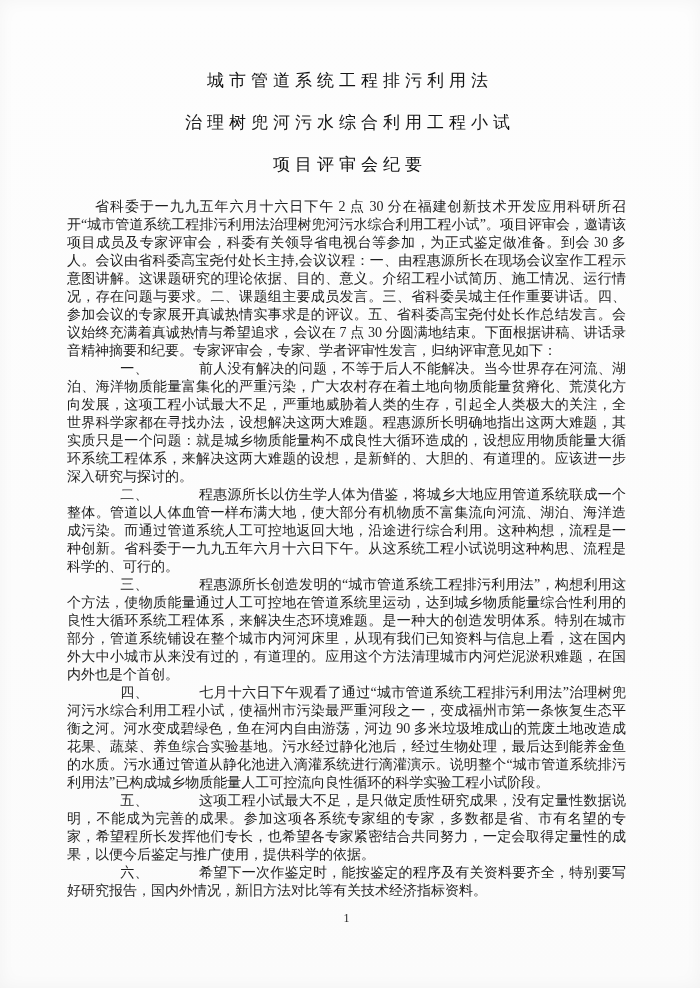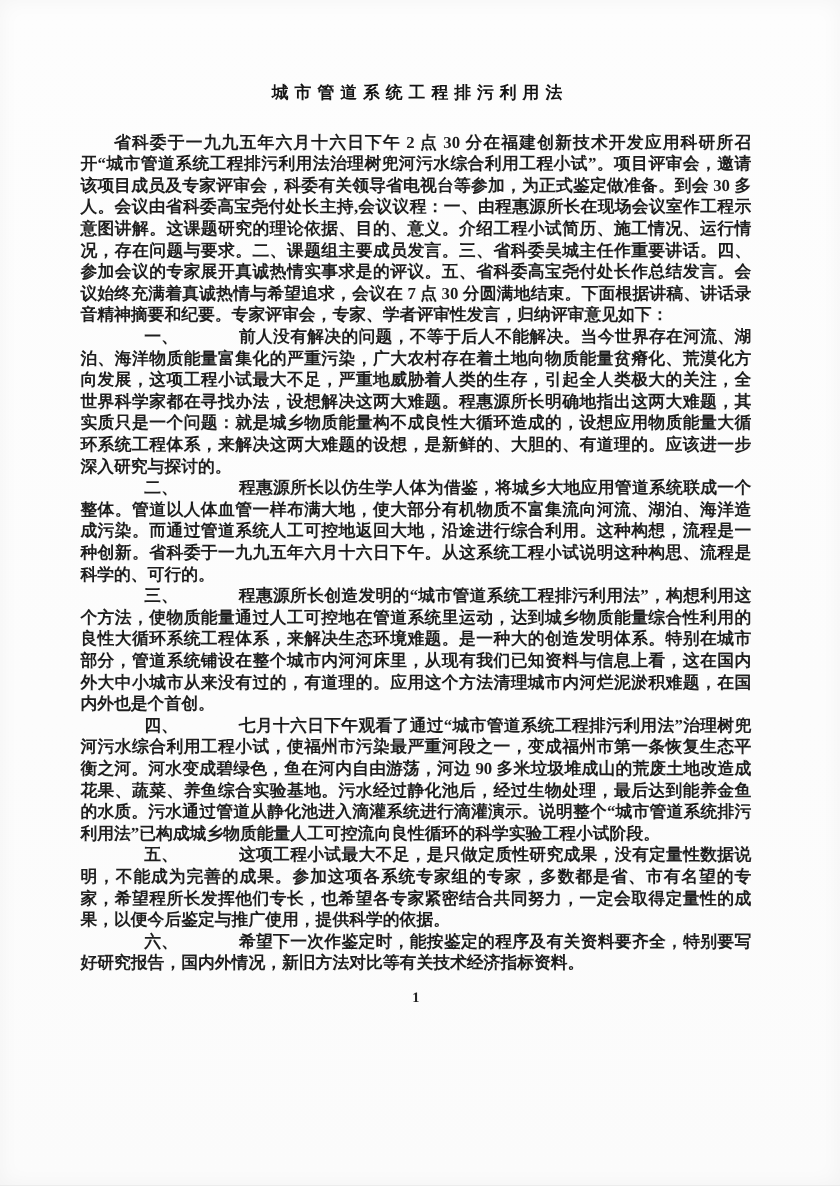--- a/index.html
+++ b/index.html
@@ -17,33 +17,33 @@
       linear-gradient(180deg, #fdfdfd 0%, #fcfcfc 60%, #fbfbfb 100%);
     box-shadow: inset 0 0 18px rgba(0,0,0,0.04);
     overflow: hidden;
     color: #1c1c1c;
   }
   .title-block {
     padding-top: 72px;
     text-align: center;
   }
   .title-line {
-    font-size: 14px;
-    font-weight: bold;
+    font-size: 17px;
+    font-weight: normal;
     letter-spacing: 5px;
     line-height: 1;
     margin: 0 0 25px 0;
     color: #141414;
   }
   .body-text {
     margin: 20px 74px 0 67px;
     font-size: 14px;
     line-height: 18px;
     text-align: justify;
-    font-weight: 700;
+    font-weight: 400;
     color: #1e1e1e;
   }
   .para {
     margin: 0;
     text-indent: 2em;
   }
   .item {
     margin: 0;
     text-indent: 3.8em;
   }
@@ -57,20 +57,22 @@
     color: #222;
   }
 </style>
 </head>
 <body>
 
 <div class="page">
 
   <div class="title-block">
     <div class="title-line">城市管道系统工程排污利用法</div>
+    <div class="title-line">治理树兜河污水综合利用工程小试</div>
+    <div class="title-line">项目评审会纪要</div>
   </div>
 
   <div class="body-text">
 
     <p class="para">省科委于一九九五年六月十六日下午 2 点 30 分在福建创新技术开发应用科研所召开“城市管道系统工程排污利用法治理树兜河污水综合利用工程小试”。项目评审会，邀请该项目成员及专家评审会，科委有关领导省电视台等参加，为正式鉴定做准备。到会 30 多人。会议由省科委高宝尧付处长主持,会议议程：一、由程惠源所长在现场会议室作工程示意图讲解。这课题研究的理论依据、目的、意义。介绍工程小试简历、施工情况、运行情况，存在问题与要求。二、课题组主要成员发言。三、省科委吴城主任作重要讲话。四、参加会议的专家展开真诚热情实事求是的评议。五、省科委高宝尧付处长作总结发言。会议始终充满着真诚热情与希望追求，会议在 7 点 30 分圆满地结束。下面根据讲稿、讲话录音精神摘要和纪要。专家评审会，专家、学者评审性发言，归纳评审意见如下：</p>
 
     <p class="item">
       <span class="item-num">一、</span><span>前人没有解决的问题，不等于后人不能解决。当今世界存在河流、湖泊、海洋物质能量富集化的严重污染，广大农村存在着土地向物质能量贫瘠化、荒漠化方向发展，这项工程小试最大不足，严重地威胁着人类的生存，引起全人类极大的关注，全世界科学家都在寻找办法，设想解决这两大难题。程惠源所长明确地指出这两大难题，其实质只是一个问题：就是城乡物质能量构不成良性大循环造成的，设想应用物质能量大循环系统工程体系，来解决这两大难题的设想，是新鲜的、大胆的、有道理的。应该进一步深入研究与探讨的。</span>
     </p>
 

